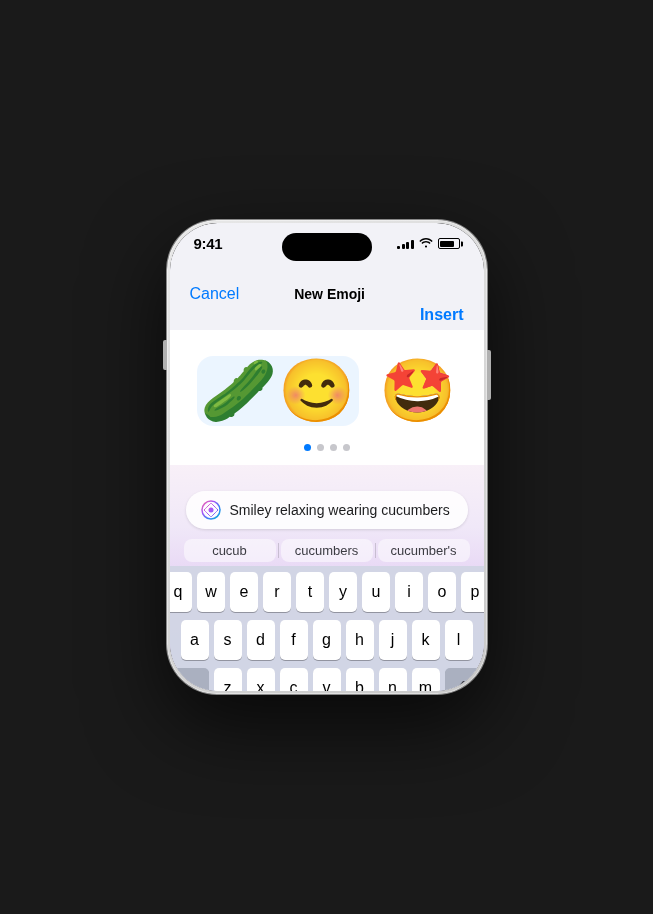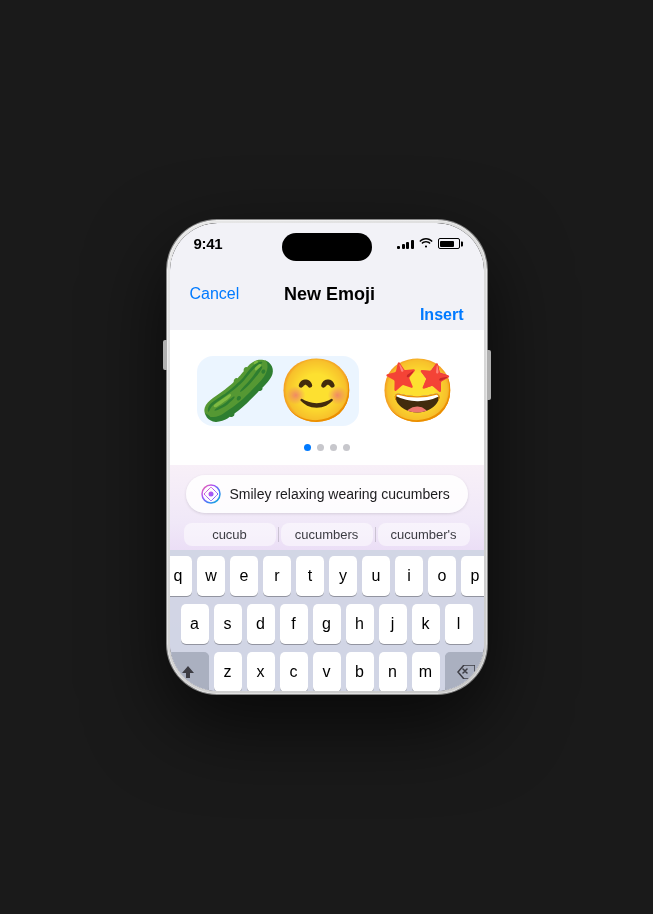--- a/index.html
+++ b/index.html
@@ -151,21 +151,21 @@
     .nav-cancel, .nav-insert {
       font-size: 16px;
       color: #007AFF;
       font-weight: 400;
     }
     .nav-insert {
       font-weight: 600;
       margin-top: 42px;
     }
     .nav-title {
-      font-size: 18px;
+      font-size: 14px;
       font-weight: 600;
       color: #000;
     }
 
     
     .emoji-preview {
       background: white;
       margin: 0;
       padding: 16px 20px 10px;
       display: flex;
@@ -214,21 +214,21 @@
         #d5d8f0 80%,
         #ccd5ef 100%
       );
       display: flex;
       flex-direction: column;
       position: relative;
     }
 
     
     .search-bar-container {
-      padding: 10px 16px 6px;
+      padding: 26px 16px 6px;
     }
     .search-bar {
       display: flex;
       align-items: center;
       background: rgba(255,255,255,0.85);
       border-radius: 22px;
       padding: 8px 14px;
       gap: 8px;
       box-shadow: 0 1px 3px rgba(0,0,0,0.12);
     }

